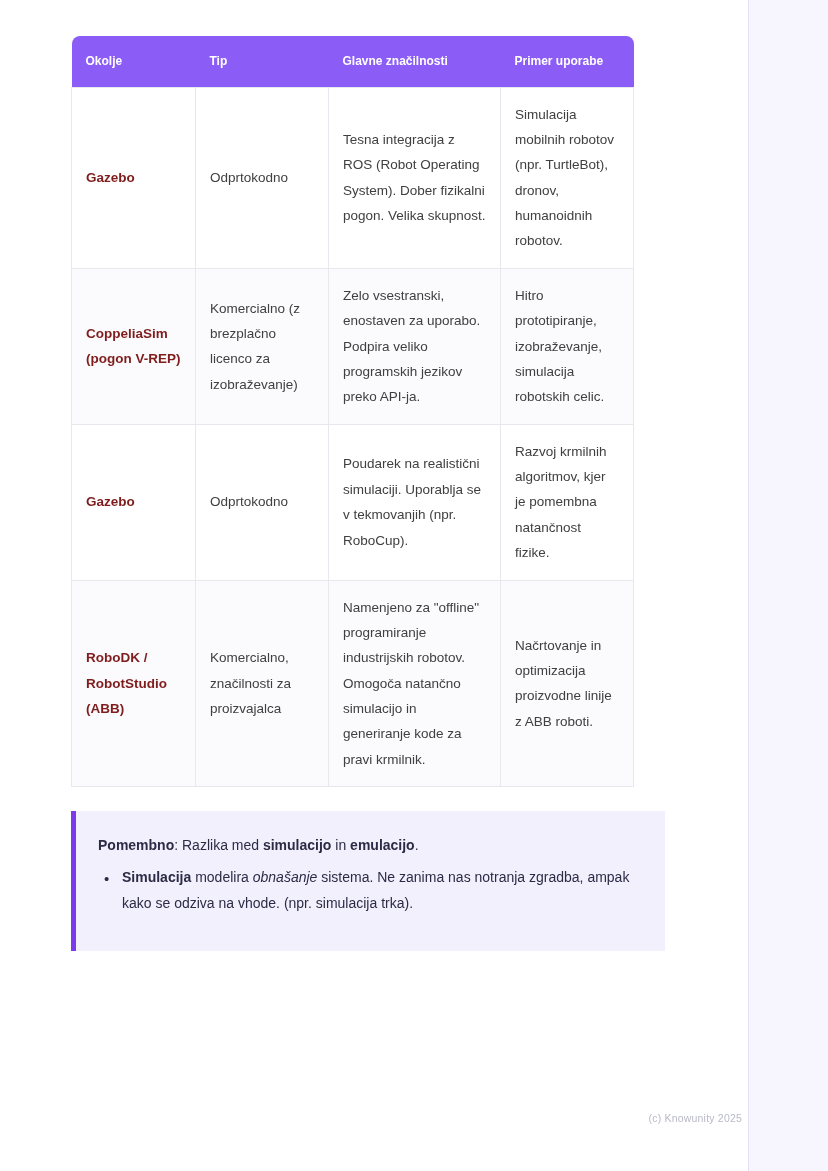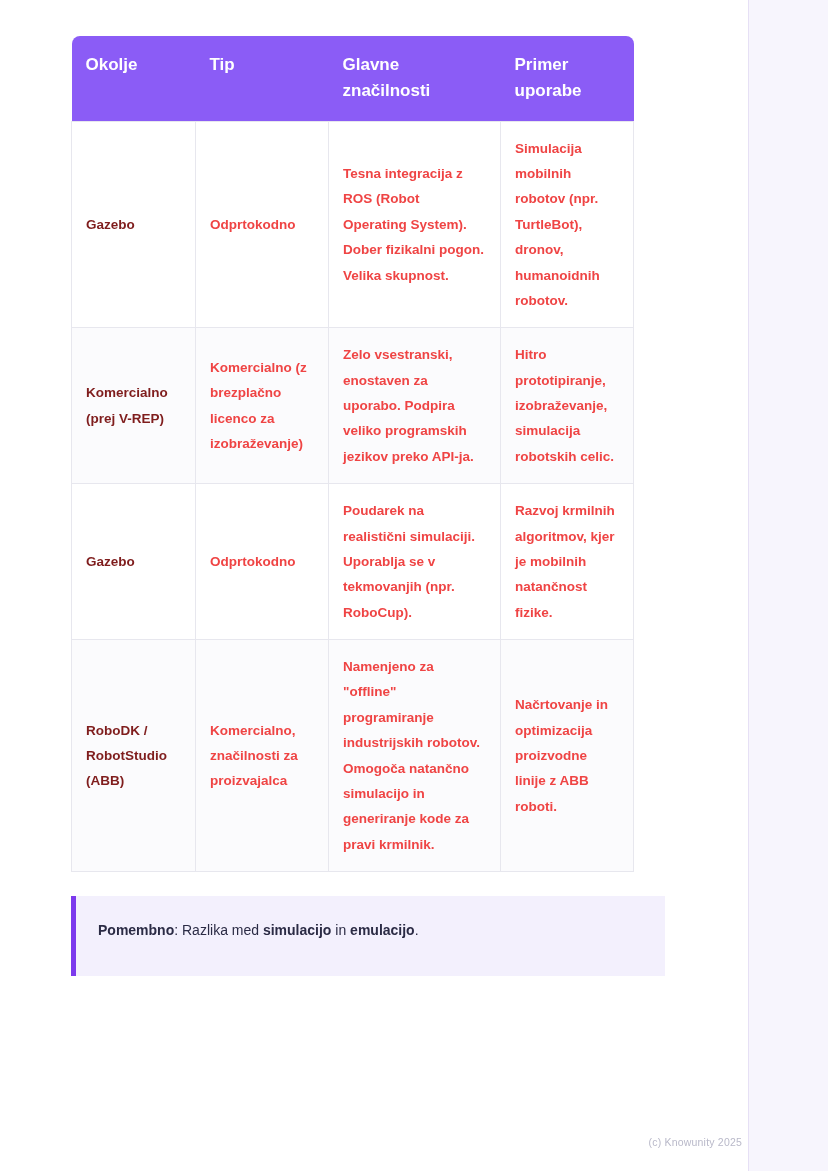--- a/index.html
+++ b/index.html
@@ -44,39 +44,38 @@
   table.cmp {
     border-collapse: collapse;
     width: 562px;
     margin-top: 36px;
     table-layout: fixed;
   }
   table.cmp th {
     background: #8b5cf6;
     color: #ffffff;
     text-align: left;
-    font-size: 17px;
+    font-size: 12px;
     font-weight: bold;
     padding: 16px 14px;
     line-height: 1.55;
     vertical-align: top;
     border: none;
   }
   table.cmp th:first-child { border-top-left-radius: 8px; }
   table.cmp th:last-child  { border-top-right-radius: 8px; }
 
   table.cmp td {
     border: 1px solid #e7e7ee;
     padding: 14px 14px;
     font-size: 13.5px;
     line-height: 1.88;
-    color: #ef4444;
+    color: #404040;
     vertical-align: middle;
     background: #ffffff;
-    font-weight: bold;
   }
   table.cmp td.name {
     font-weight: bold;
     color: #7f1d1d;
   }
   table.cmp tr:nth-child(odd of .body-row) td { background: #ffffff; }
   table.cmp tr.alt td { background: #fbfbfd; }
 
   col.c1 { width: 124px; }
   col.c2 { width: 133px; }
@@ -115,21 +114,21 @@
     position: absolute;
     left: -16px;
     top: 0;
     color: #2b2b45;
     font-size: 15px;
   }
 
   .footer-credit {
     position: absolute;
     right: 86px;
-    top: 1136px;
+    top: 1112px;
     font-size: 10.5px;
     color: #b9b9c9;
     letter-spacing: 0.2px;
   }
 </style>
 </head>
 <body>
 
 <div class="right-strip"></div>
 <div class="right-strip-line"></div>
@@ -152,43 +151,46 @@
       </tr>
     </thead>
     <tbody>
       <tr class="body-row">
         <td class="name">Gazebo</td>
         <td>Odprtokodno</td>
         <td class="feat">Tesna integracija z ROS (Robot Operating System). Dober fizikalni pogon. Velika skupnost.</td>
         <td class="use">Simulacija mobilnih robotov (npr. TurtleBot), dronov, humanoidnih robotov.</td>
       </tr>
       <tr class="body-row alt">
-        <td class="name">Komercialno (prej V-REP)</td>
+        <td class="name">CoppeliaSim (pogon V-REP)</td>
         <td>Komercialno (z brezplačno licenco za izobraževanje)</td>
         <td class="feat">Zelo vsestranski, enostaven za uporabo. Podpira veliko programskih jezikov preko API-ja.</td>
         <td class="use">Hitro prototipiranje, izobraževanje, simulacija robotskih celic.</td>
       </tr>
       <tr class="body-row">
         <td class="name">Gazebo</td>
         <td>Odprtokodno</td>
         <td class="feat">Poudarek na realistični simulaciji. Uporablja se v tekmovanjih (npr. RoboCup).</td>
-        <td class="use">Razvoj krmilnih algoritmov, kjer je mobilnih natančnost fizike.</td>
+        <td class="use">Razvoj krmilnih algoritmov, kjer je pomembna natančnost fizike.</td>
       </tr>
       <tr class="body-row alt">
         <td class="name">RoboDK / RobotStudio (ABB)</td>
         <td>Komercialno, značilnosti za proizvajalca</td>
         <td class="feat">Namenjeno za "offline" programiranje industrijskih robotov. Omogoča natančno simulacijo in generiranje kode za pravi krmilnik.</td>
         <td class="use">Načrtovanje in optimizacija proizvodne linije z ABB roboti.</td>
       </tr>
     </tbody>
   </table>
 
   <div class="callout">
     <p class="lead">
       <b>Pomembno</b><span>: Razlika med </span><b>simulacijo</b><span> in </span><b>emulacijo</b><span>.</span>
     </p>
     <ul>
+      <li>
+        <b>Simulacija</b><span> modelira </span><i>obnašanje</i><span> sistema. Ne zanima nas notranja zgradba, ampak kako se odziva na vhode. (npr. simulacija trka).</span>
+      </li>
     </ul>
   </div>
 
 </div>
 
 <div class="footer-credit">(c) Knowunity 2025</div>
 
 </body></html>

